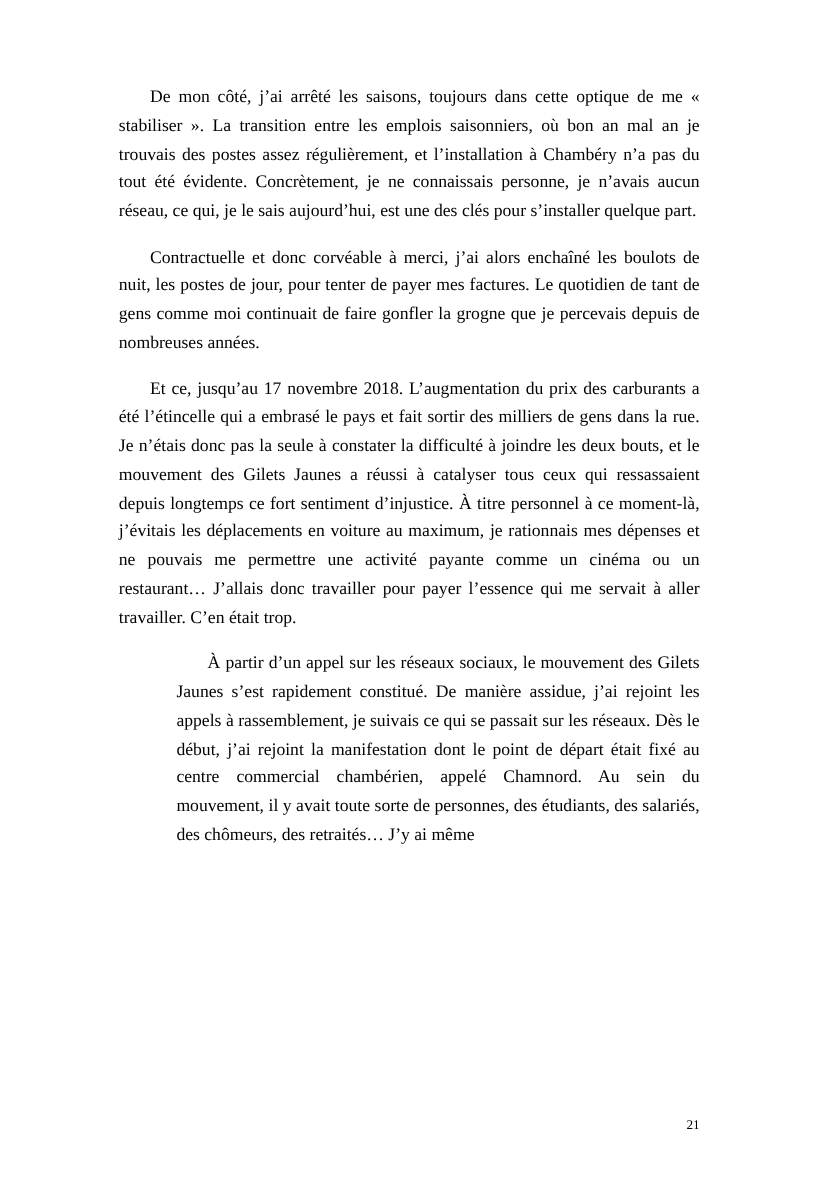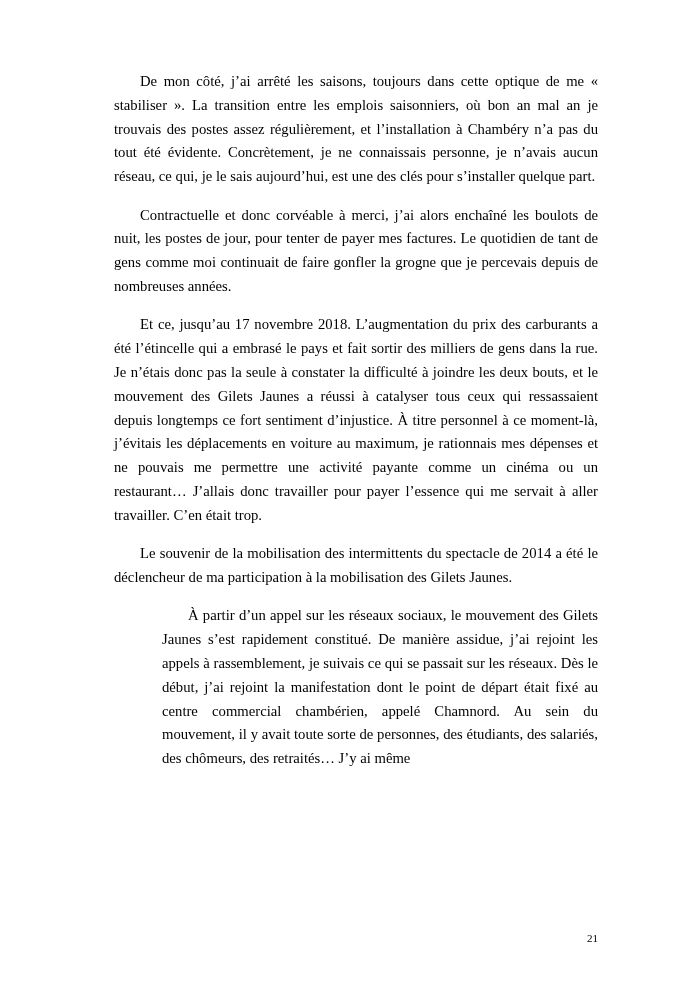--- a/index.html
+++ b/index.html
@@ -10,21 +10,21 @@
     width: 700px;
     height: 992px;
     background: #ffffff;
     font-family: "Liberation Serif", serif;
     color: #000000;
     position: relative;
     overflow: hidden;
   }
   .page {
     position: absolute;
-    left: 18px;
+    left: 3px;
     top: 0;
     width: 676px;
     height: 992px;
     box-sizing: border-box;
     padding: 70px 96px 40px 96px;
   }
   .body-text {
     font-size: 14.7px;
     line-height: 1.62;
     text-align: justify;
@@ -48,17 +48,16 @@
   }
 </style>
 </head>
 <body>
 
 <div class="page">
   <div class="body-text">
     <p>De mon côté, j’ai arrêté les saisons, toujours dans cette optique de me « stabiliser ». La transition entre les emplois saisonniers, où bon an mal an je trouvais des postes assez régulièrement, et l’installation à Chambéry n’a pas du tout été évidente. Concrètement, je ne connaissais personne, je n’avais aucun réseau, ce qui, je le sais aujourd’hui, est une des clés pour s’installer quelque part.</p>
     <p>Contractuelle et donc corvéable à merci, j’ai alors enchaîné les boulots de nuit, les postes de jour, pour tenter de payer mes factures. Le quotidien de tant de gens comme moi continuait de faire gonfler la grogne que je percevais depuis de nombreuses années.</p>
     <p>Et ce, jusqu’au 17 novembre 2018. L’augmentation du prix des carburants a été l’étincelle qui a embrasé le pays et fait sortir des milliers de gens dans la rue. Je n’étais donc pas la seule à constater la difficulté à joindre les deux bouts, et le mouvement des Gilets Jaunes a réussi à catalyser tous ceux qui ressassaient depuis longtemps ce fort sentiment d’injustice. À titre personnel à ce moment-là, j’évitais les déplacements en voiture au maximum, je rationnais mes dépenses et ne pouvais me permettre une activité payante comme un cinéma ou un restaurant… J’allais donc travailler pour payer l’essence qui me servait à aller travailler. C’en était trop.</p>
-    <p>Le souvenir de la mobilisation des intermittents du spectacle de 2014 a été le déclencheur de ma participation à la mobilisation des Gilets Jaunes.</p>
     <p>À partir d’un appel sur les réseaux sociaux, le mouvement des Gilets Jaunes s’est rapidement constitué. De manière assidue, j’ai rejoint les appels à rassemblement, je suivais ce qui se passait sur les réseaux. Dès le début, j’ai rejoint la manifestation dont le point de départ était fixé au centre commercial chambérien, appelé Chamnord. Au sein du mouvement, il y avait toute sorte de personnes, des étudiants, des salariés, des chômeurs, des retraités… J’y ai même</p>
   </div>
   <div class="folio">21</div>
 </div>
 
 </body></html>

